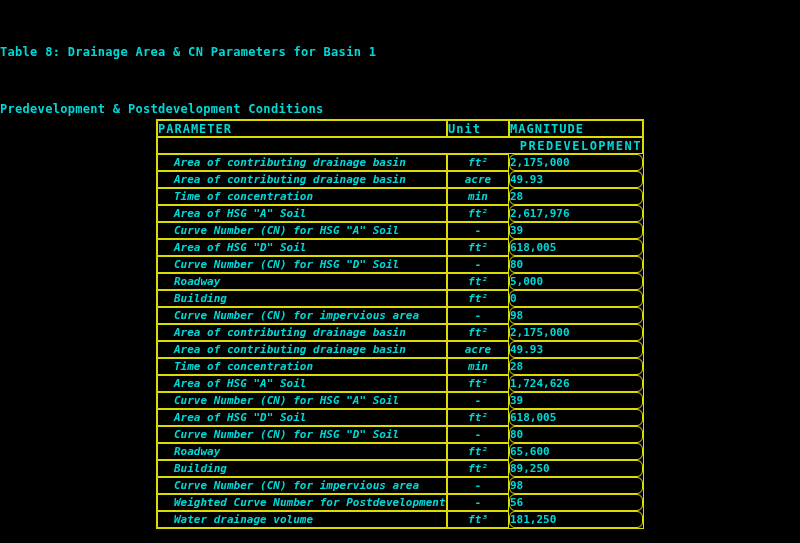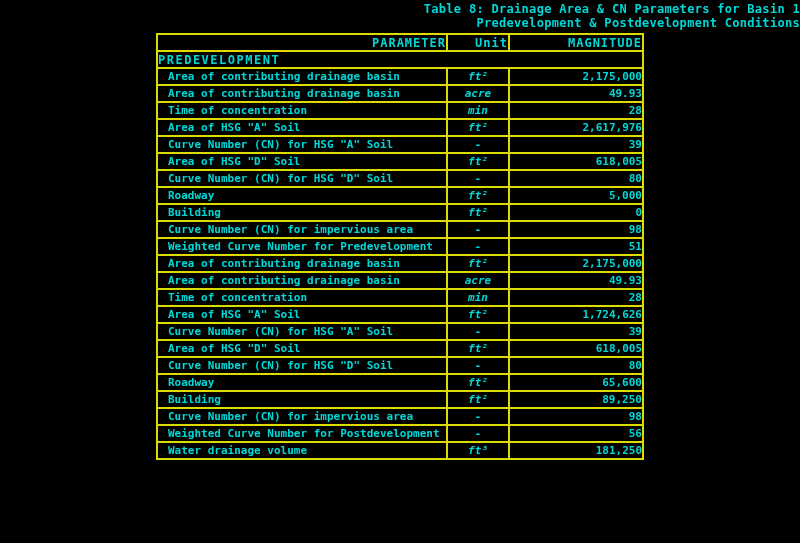--- a/index.html
+++ b/index.html
@@ -9,27 +9,28 @@
   }
   *{box-sizing:border-box;}
   html,body{margin:0;padding:0;}
   body{
     width:800px;height:543px;
     background:var(--bg);
     overflow:hidden;
     font-family:"DejaVu Sans Mono", monospace;
   }
   .title{
-    text-align:right;
+    text-align:left;
     color:var(--txt);
     font-weight:bold;
     font-size:12px;
     line-height:14px;
     letter-spacing:0.3px;
     white-space:nowrap;
+    margin-top:43px;
   }
   .title.first{padding-top:2px;}
   table.cn-table{
     margin:3px auto 0 auto;
     width:486px;
     border-collapse:separate;
     border-spacing:0;
     border:1px solid var(--brd);
     table-layout:fixed;
   }
@@ -37,29 +38,29 @@
     border:1px solid var(--brd);
     color:var(--txt);
     font-size:11px;
     font-weight:bold;
     height:17px;
     padding:0;
     white-space:nowrap;
     overflow:hidden;
   }
   th{
-    text-align:right;
+    text-align:left;
     font-size:12px;
     letter-spacing:1px;
   }
-  td.param{text-align:left;padding-left:10px;}
+  td.param{text-align:left;padding-left:16px;font-style:italic;}
   td.unit{text-align:center;font-style:italic;}
-  td.mag{text-align:right;}
+  td.mag{text-align:left;border-radius:6px;}
   tr.section-row td{
-    text-align:left;
+    text-align:right;
     font-size:12px;
     letter-spacing:1.5px;
   }
 </style>
 </head>
 <body>
 
 <div class="title first">Table 8: Drainage Area &amp; CN Parameters for Basin 1</div>
 
 <div class="title">Predevelopment &amp; Postdevelopment Conditions</div>
@@ -125,25 +126,20 @@
         <td class="param">Building</td>
         <td class="unit">ft²</td>
         <td class="mag">0</td>
       </tr>
       <tr>
         <td class="param">Curve Number (CN) for impervious area</td>
         <td class="unit">-</td>
         <td class="mag">98</td>
       </tr>
       <tr>
-        <td class="param">Weighted Curve Number for Predevelopment</td>
-        <td class="unit">-</td>
-        <td class="mag">51</td>
-      </tr>
-      <tr>
         <td class="param">Area of contributing drainage basin</td>
         <td class="unit">ft²</td>
         <td class="mag">2,175,000</td>
       </tr>
       <tr>
         <td class="param">Area of contributing drainage basin</td>
         <td class="unit">acre</td>
         <td class="mag">49.93</td>
       </tr>
       <tr>

